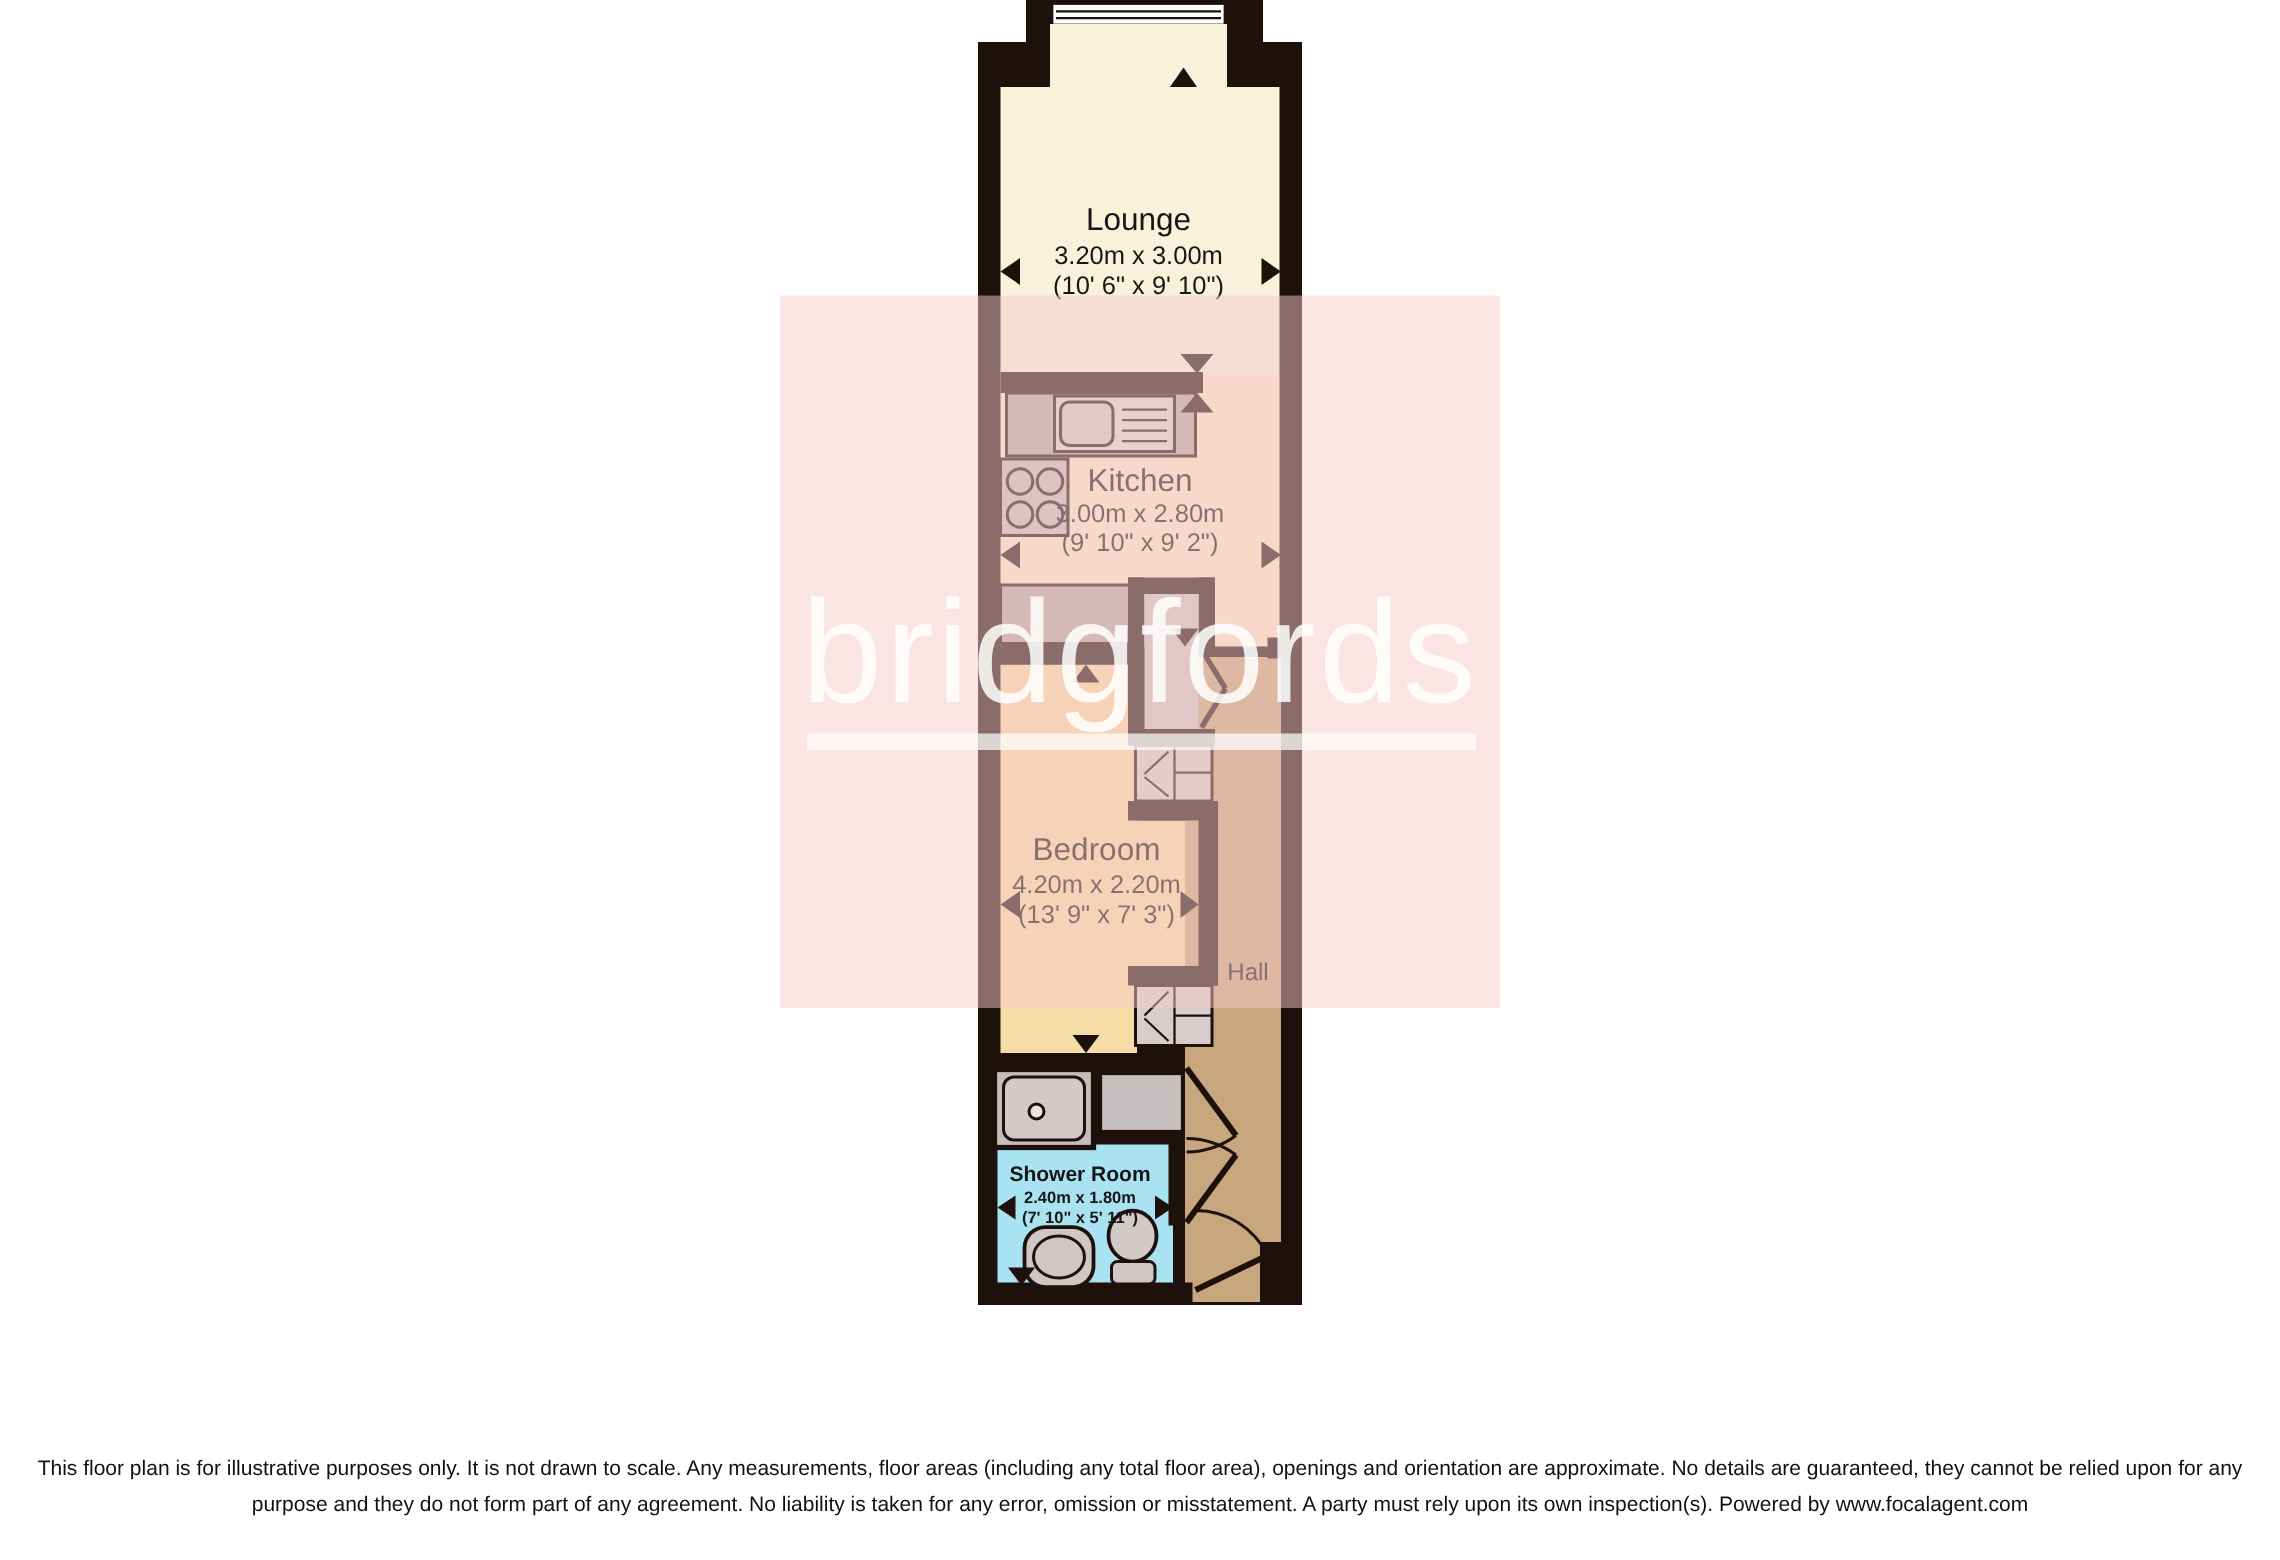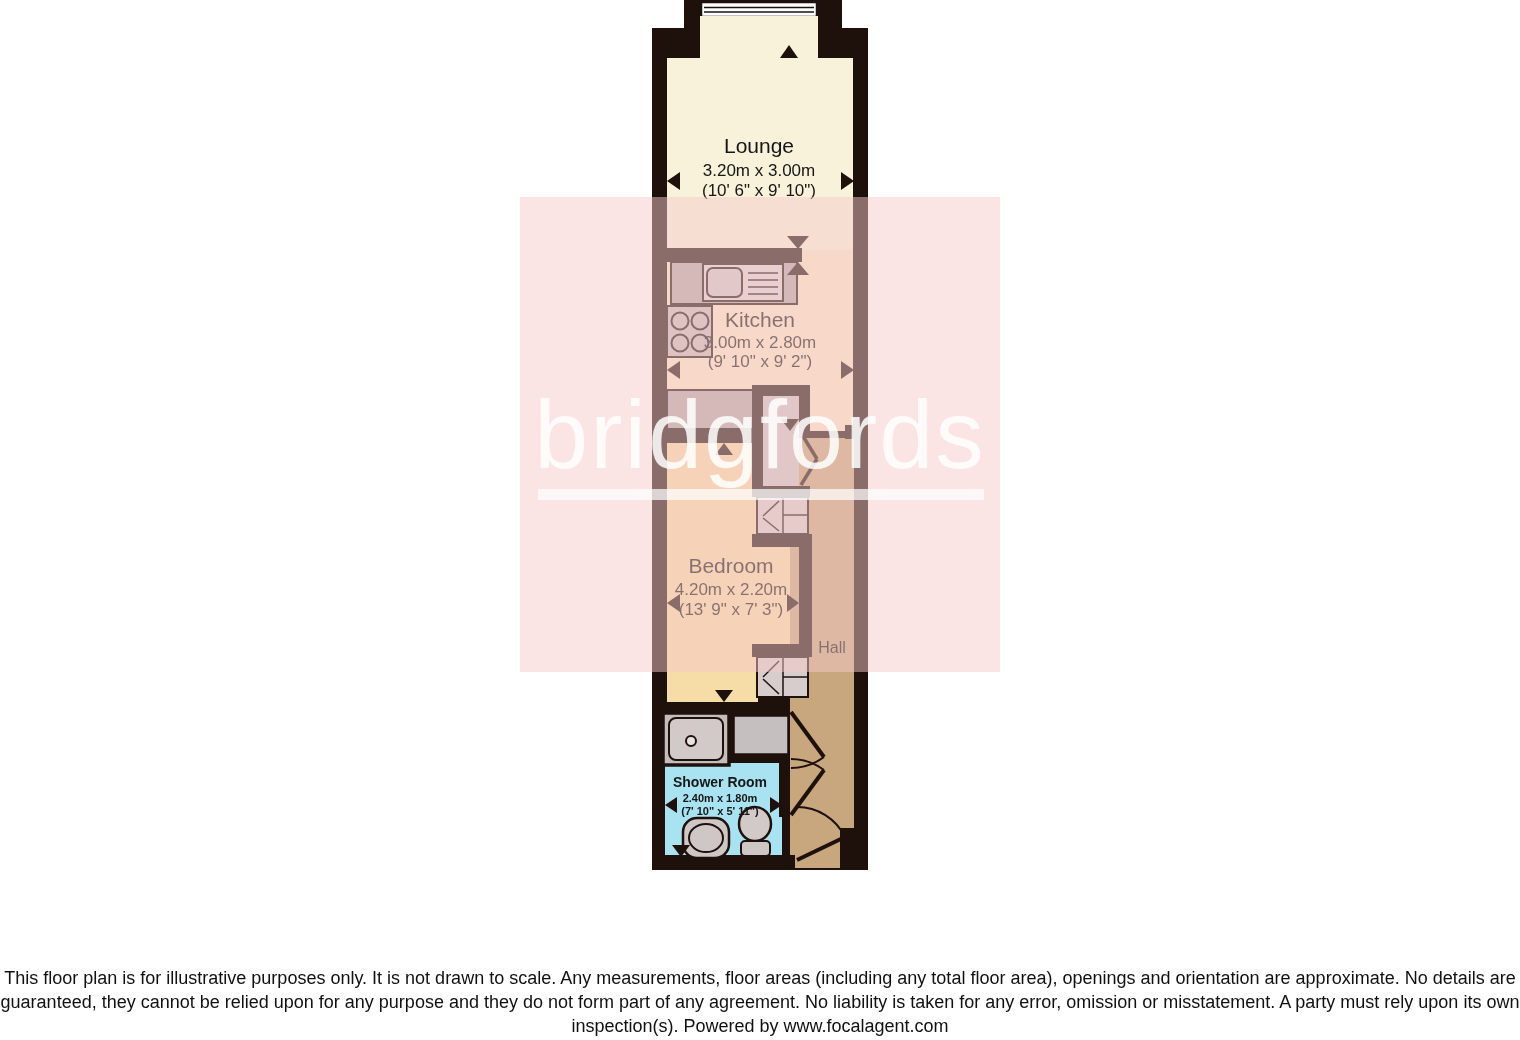--- a/index.html
+++ b/index.html
@@ -20,21 +20,21 @@
   .room-name{font-size:21px;text-anchor:middle;}
   .room-dims{font-size:17px;text-anchor:middle;}
   .hall-label{font-size:16px;text-anchor:middle;}
   .shower-name{font-size:14px;font-weight:bold;text-anchor:middle;}
   .shower-dims{font-size:11px;font-weight:bold;text-anchor:middle;}
   .wm-rect{fill:var(--watermark_pink);}
   .wm-text{font-size:97px;fill:var(--watermark_text);text-anchor:middle;letter-spacing:2px;}
   .wm-bar{fill:var(--watermark_bar);}
   .footer-total{position:absolute;left:6px;top:934px;font-size:25px;color:#111;}
   .footer-disclaimer{position:absolute;left:0;top:966px;width:1520px;text-align:center;
-        font-size:18px;line-height:24px;color:#111;}
+        font-size:14px;line-height:24px;color:#111;}
 </style>
 </head>
 <body>
 
 <div class="page">
 
 <svg width="1520" height="1040" viewBox="0 0 1520 1040">
 
   <g>
     <rect class="wall" x="684" y="0" width="158" height="46"></rect>

